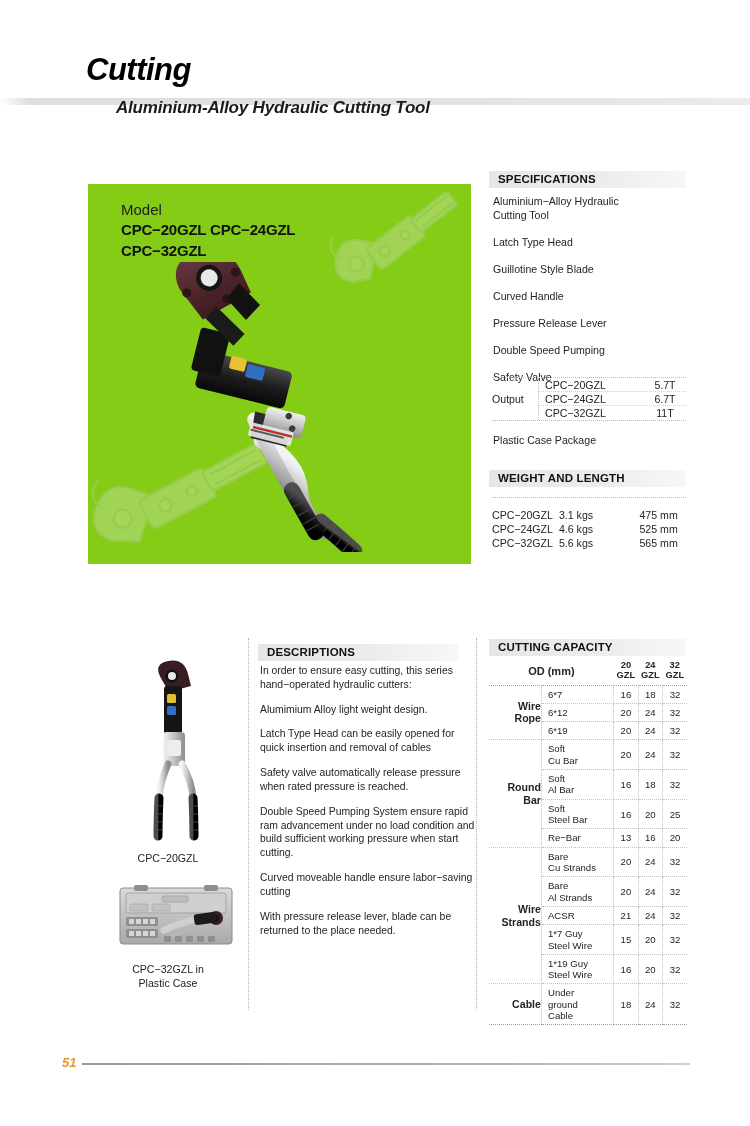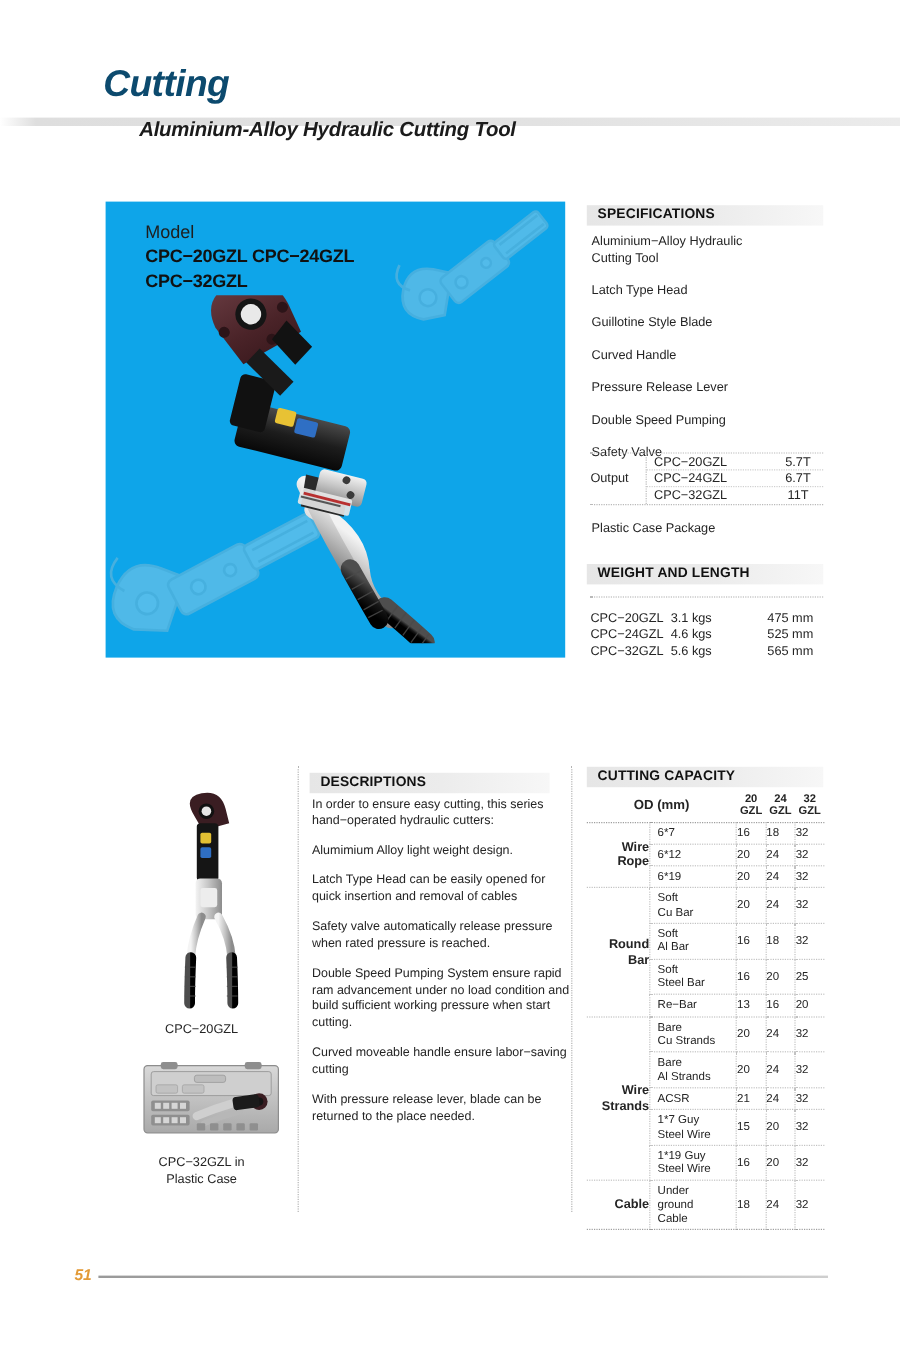--- a/index.html
+++ b/index.html
@@ -9,37 +9,37 @@
     font-family: "Liberation Sans", sans-serif;
     color: #1e1e1e;
     overflow: hidden;
   }
   .page { position: relative; width: 750px; height: 1126px; }
 
   
   .hdr-title {
     position: absolute; left: 86px; top: 52px;
     font-size: 31px; font-weight: bold; font-style: italic;
-    color: #0c4a6e; letter-spacing: -0.5px;
+    color: #000000; letter-spacing: -0.5px;
   }
   .hdr-rule {
     position: absolute; left: 0; top: 98px; width: 750px; height: 7px;
     background: linear-gradient(to right, #ffffff 0%, #dedede 4%, #e2e2e2 60%, #ebebeb 100%);
   }
   .hdr-sub {
     position: absolute; left: 116px; top: 98px;
     font-size: 17px; font-weight: bold; font-style: italic;
     color: #1b1b1b; letter-spacing: -0.2px;
   }
 
   
   .photo {
-    position: absolute; left: 88px; top: 168px;
+    position: absolute; left: 88px; top: 184px;
     width: 383px; height: 380px;
-    background: #0ea5e9; overflow: hidden;
+    background: #84cc16; overflow: hidden;
   }
   .photo-label { position: absolute; left: 33px; top: 16px; z-index: 5; }
   .photo-label .mdl { font-size: 15px; color: #1e1e1e; line-height: 1.35; }
   .photo-label .codes { font-size: 15px; font-weight: bold; color: #111; line-height: 1.35; letter-spacing: -0.2px; }
 
   .ghost { position: absolute; opacity: .30; }
   .ghost svg { display:block; }
 
   .tool-main { position: absolute; left: 30px; top: 78px; }
 
@@ -98,21 +98,21 @@
 
   
   .cc { position: absolute; left: 489px; top: 660px; width: 198px;
         border-collapse: collapse; font-size: 9.6px; color: #242424; }
   .cc td, .cc th { border: 1px dotted #c2c2c2; padding: 0; }
   .cc .hd-od { font-size: 11px; font-weight: bold; text-align: center; border: none; padding: 2px 0 4px; }
   .cc .hd-m { font-size: 9.3px; font-weight: bold; text-align: center; line-height: 1.05; border: none; padding: 1px 0 4px; }
   .cc .grp { font-size: 10.6px; font-weight: bold; text-align: right; line-height: 1.2;
              border-left: none; }
   .cc .sub { padding: 3px 0 3px 6px; line-height: 1.18; }
-  .cc .num { }
+  .cc .num { text-align: center; }
   .cc tr.grp-start td { border-top: 1px dotted #9e9e9e; }
   .cc tr:last-child td { border-bottom: 1px dotted #9e9e9e; }
   .cc td.no-lb { border-left: none; }
   .cc td.no-rb { border-right: none; }
 
   
   .pg-num { position: absolute; left: 62px; top: 1055px; font-size: 13px; font-weight: bold;
             font-style: italic; color: #E39A36; }
   .pg-rule { position: absolute; left: 82px; top: 1063px; width: 608px; height: 2px;
              background: linear-gradient(to right, #9a9a9a 0%, #b4b4b4 70%, #cfcfcf 100%); }

